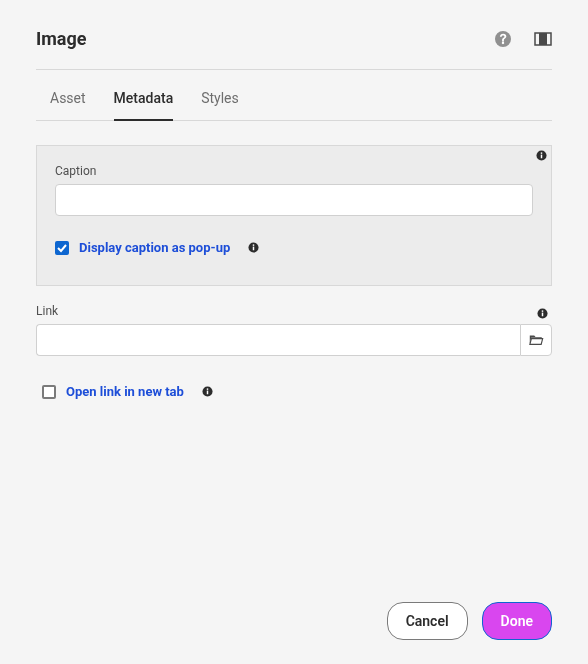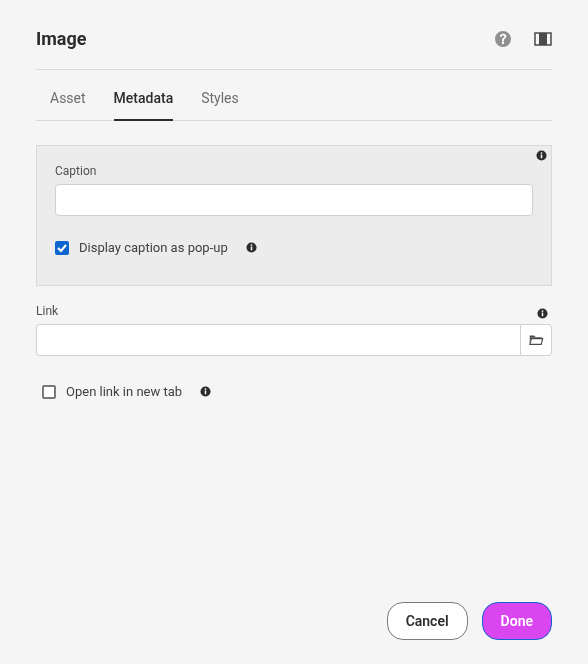--- a/index.html
+++ b/index.html
@@ -113,24 +113,25 @@
       display: flex;
       align-items: center;
       justify-content: center;
       cursor: pointer;
     }
     .checkbox-row {
       display: flex;
       align-items: center;
       gap: 10px;
       font-size: 13px;
-      color: #404040;
+      color: #1d4ed8;
       position:relative;
       margin-top: 28px;
       margin-bottom: 0;
+      font-weight: bold;
     }
     .checkbox-row.inside { margin-top: 24px; margin-bottom: 12px;}
     .cb {
       width: 14px;
       height: 14px;
       border: 2px solid #7a7a7a;
       border-radius: 2px;
       display: inline-flex;
       align-items: center;
       justify-content: center;

